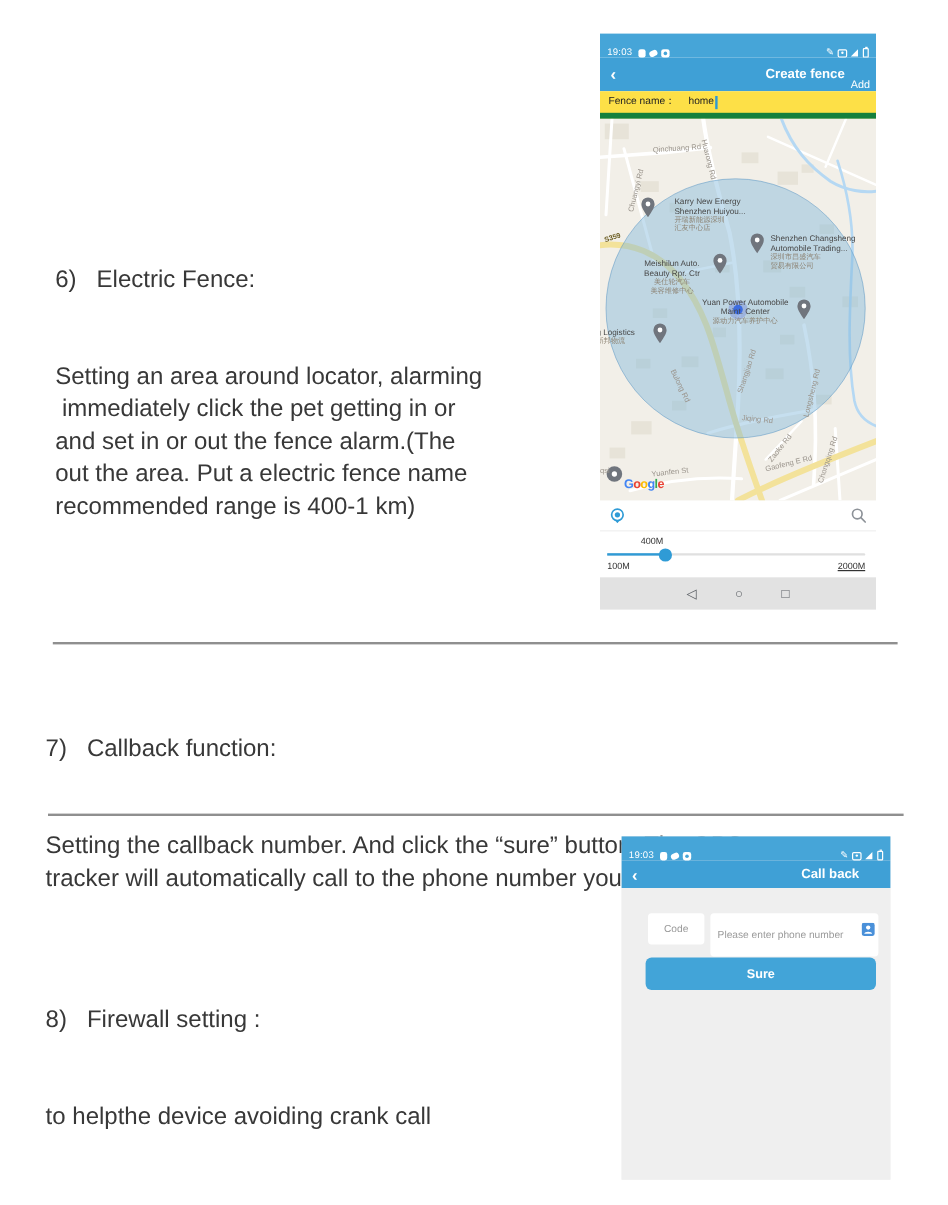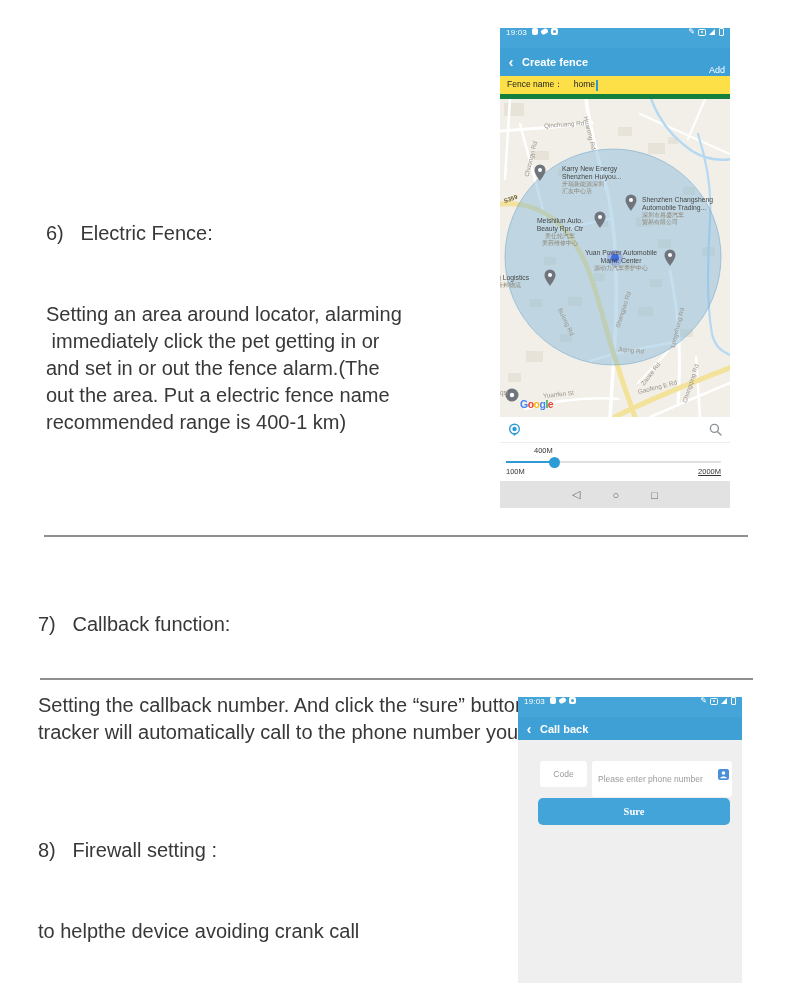--- a/index.html
+++ b/index.html
@@ -16,39 +16,39 @@
   .sec8 { left:38px; top:783px; width:480px; }
   .hr { position:absolute; height:2px; background:#8f8f8f; }
   .hr1 { left:44px; top:535px; width:704px; }
   .hr2 { left:40px; top:678px; width:713px; }
 
   
   .phone { position:absolute; background:#fff; }
   .phone1 { left:500px; top:28px; width:230px; height:482px; }
   .phone2 { left:518px; top:697px; width:224px; height:286px; background:#efefef; }
 
-  .statusbar { height:20px; background:#46a5d8; color:#fff; display:flex; align-items:flex-start; padding:0 6px; font-size:8px; }
+  .statusbar { height:20px; background:#46a5d8; color:#fff; display:flex; align-items:flex-end; padding:0 6px; font-size:8px; }
   .sb-time { margin-right:5px; letter-spacing:0.2px; }
   .sb-left { display:flex; align-items:center; gap:3px; }
   .sb-sq { width:6px; height:7px; border-radius:2px; background:#fff; }
   .sb-blob { width:7px; height:5px; border-radius:3px; background:#fff; transform:rotate(-25deg); }
   .sb-pin { width:7px; height:7px; border-radius:2px; background:#fff; position:relative; }
   .sb-pin::after { content:""; position:absolute; left:2px; top:1.5px; width:3px; height:3px; border-radius:50%; background:#46a5d8; }
   .sb-right { margin-left:auto; display:flex; align-items:center; gap:3px; }
   .sb-pen { font-size:8px; line-height:8px; }
   .sb-pic { width:8px; height:7px; border:1px solid #fff; border-radius:1.5px; position:relative; }
   .sb-pic::after { content:""; position:absolute; left:1.5px; top:1.5px; width:2px; height:2px; border-radius:50%; background:#fff; }
   .sb-signal { width:0; height:0; border-left:6px solid transparent; border-bottom:6px solid #fff; }
   .sb-batt { width:5px; height:8px; border:1px solid #fff; border-radius:1px; position:relative; margin-left:1px; }
   .sb-batt::before { content:""; position:absolute; left:0.5px; top:-2px; width:2px; height:1.2px; background:#fff; }
 
   .appheader { height:28px; background:#3fa0d6; color:#fff; display:flex; align-items:center; }
   .phone2 .appheader { height:23px; }
   .hdr-back { width:22px; text-align:center; font-size:14px; font-weight:bold; line-height:14px; cursor:default; }
-  .hdr-title { flex:1; text-align:left; font-size:11px; font-weight:bold; }
+  .hdr-title { flex:1; text-align:right; font-size:11px; font-weight:bold; }
   .hdr-action { width:26px; font-size:9px; text-align:center;margin-top:16px; }
 
   
   .fence-row { height:23px; background:#fde047; display:flex; align-items:center; padding-left:7px; font-size:8.5px; color:#222; border-bottom:5px solid #15803d; }
   .fence-value { margin-left:11px; }
   .caret { display:inline-block; width:2px; height:11px; background:#2d9ad3; vertical-align:middle; margin-left:1px; }
 
   
   .map { position:relative; height:318px; background:#f2efe8; overflow:hidden; }
   .map svg { position:absolute; left:0; top:0; }
@@ -73,21 +73,21 @@
   .navbar span { cursor:default; }
 
   
   .p2-body { position:relative; height:243px; background:#efefef; }
   .p2-body input { border:none; background:#fff; border-radius:3px; font-family:"Liberation Sans", sans-serif; font-size:8.5px; color:#333; outline:none; }
   .p2-body input::placeholder { color:#9a9a9a; }
   .code-field { position:absolute; left:22px; top:21px; width:47px; height:26px; text-align:center; }
   .phone-wrap { position:absolute; left:74px; top:21px; width:140px; height:26px; }
   .phone-field { width:140px; height:36px; padding:0 16px 0 6px; }
   .contact-icon { position:absolute; right:3px; top:7.5px; width:11px; height:11px; }
-  .sure-btn { position:absolute; left:20px; top:58px; width:192px; height:27px; background:#42a4d8; border:none; border-radius:5px; color:#fff; font-size:10.5px; font-weight:bold; font-family:Liberation Serif, serif; }
+  .sure-btn { position:absolute; left:20px; top:58px; width:192px; height:27px; background:#42a4d8; border:none; border-radius:5px; color:#fff; font-size:10.5px; font-weight:bold; font-family:Liberation Sans, sans-serif; }
 </style>
 </head>
 <body>
 
 <div class="page">
 
   <div class="section sec6">
     <div>6)   Electric Fence:</div>
     <div><div>Setting an area around locator, alarming</div><div> immediately click the pet getting in or</div><div>and set in or out the fence alarm.(The</div><div>out the area. Put a electric fence name</div><div>recommended range is 400-1 km)</div></div>
   </div>

